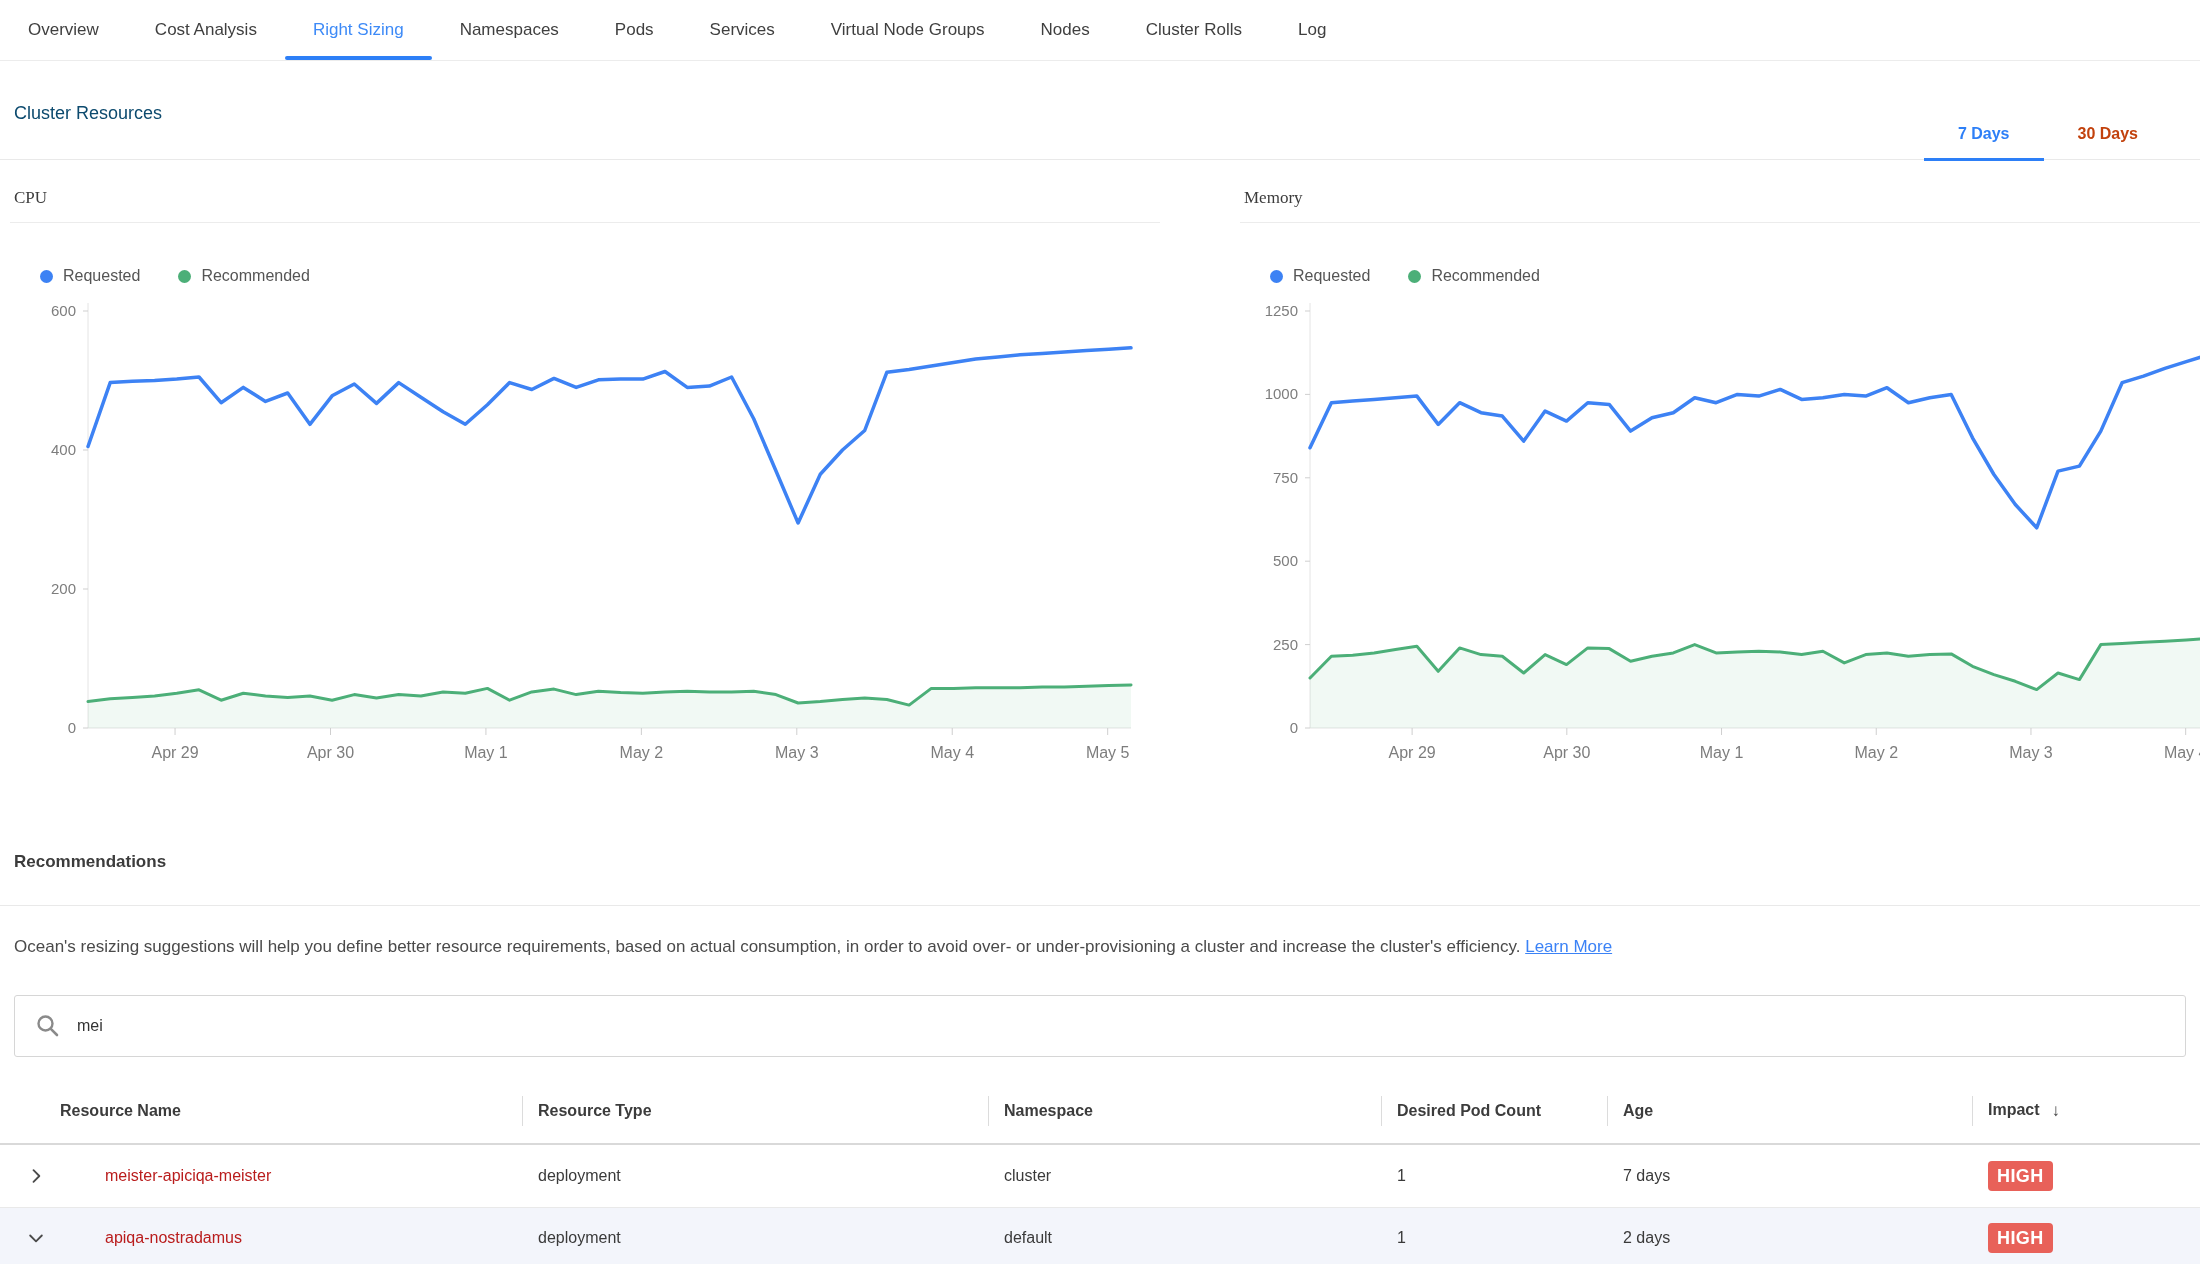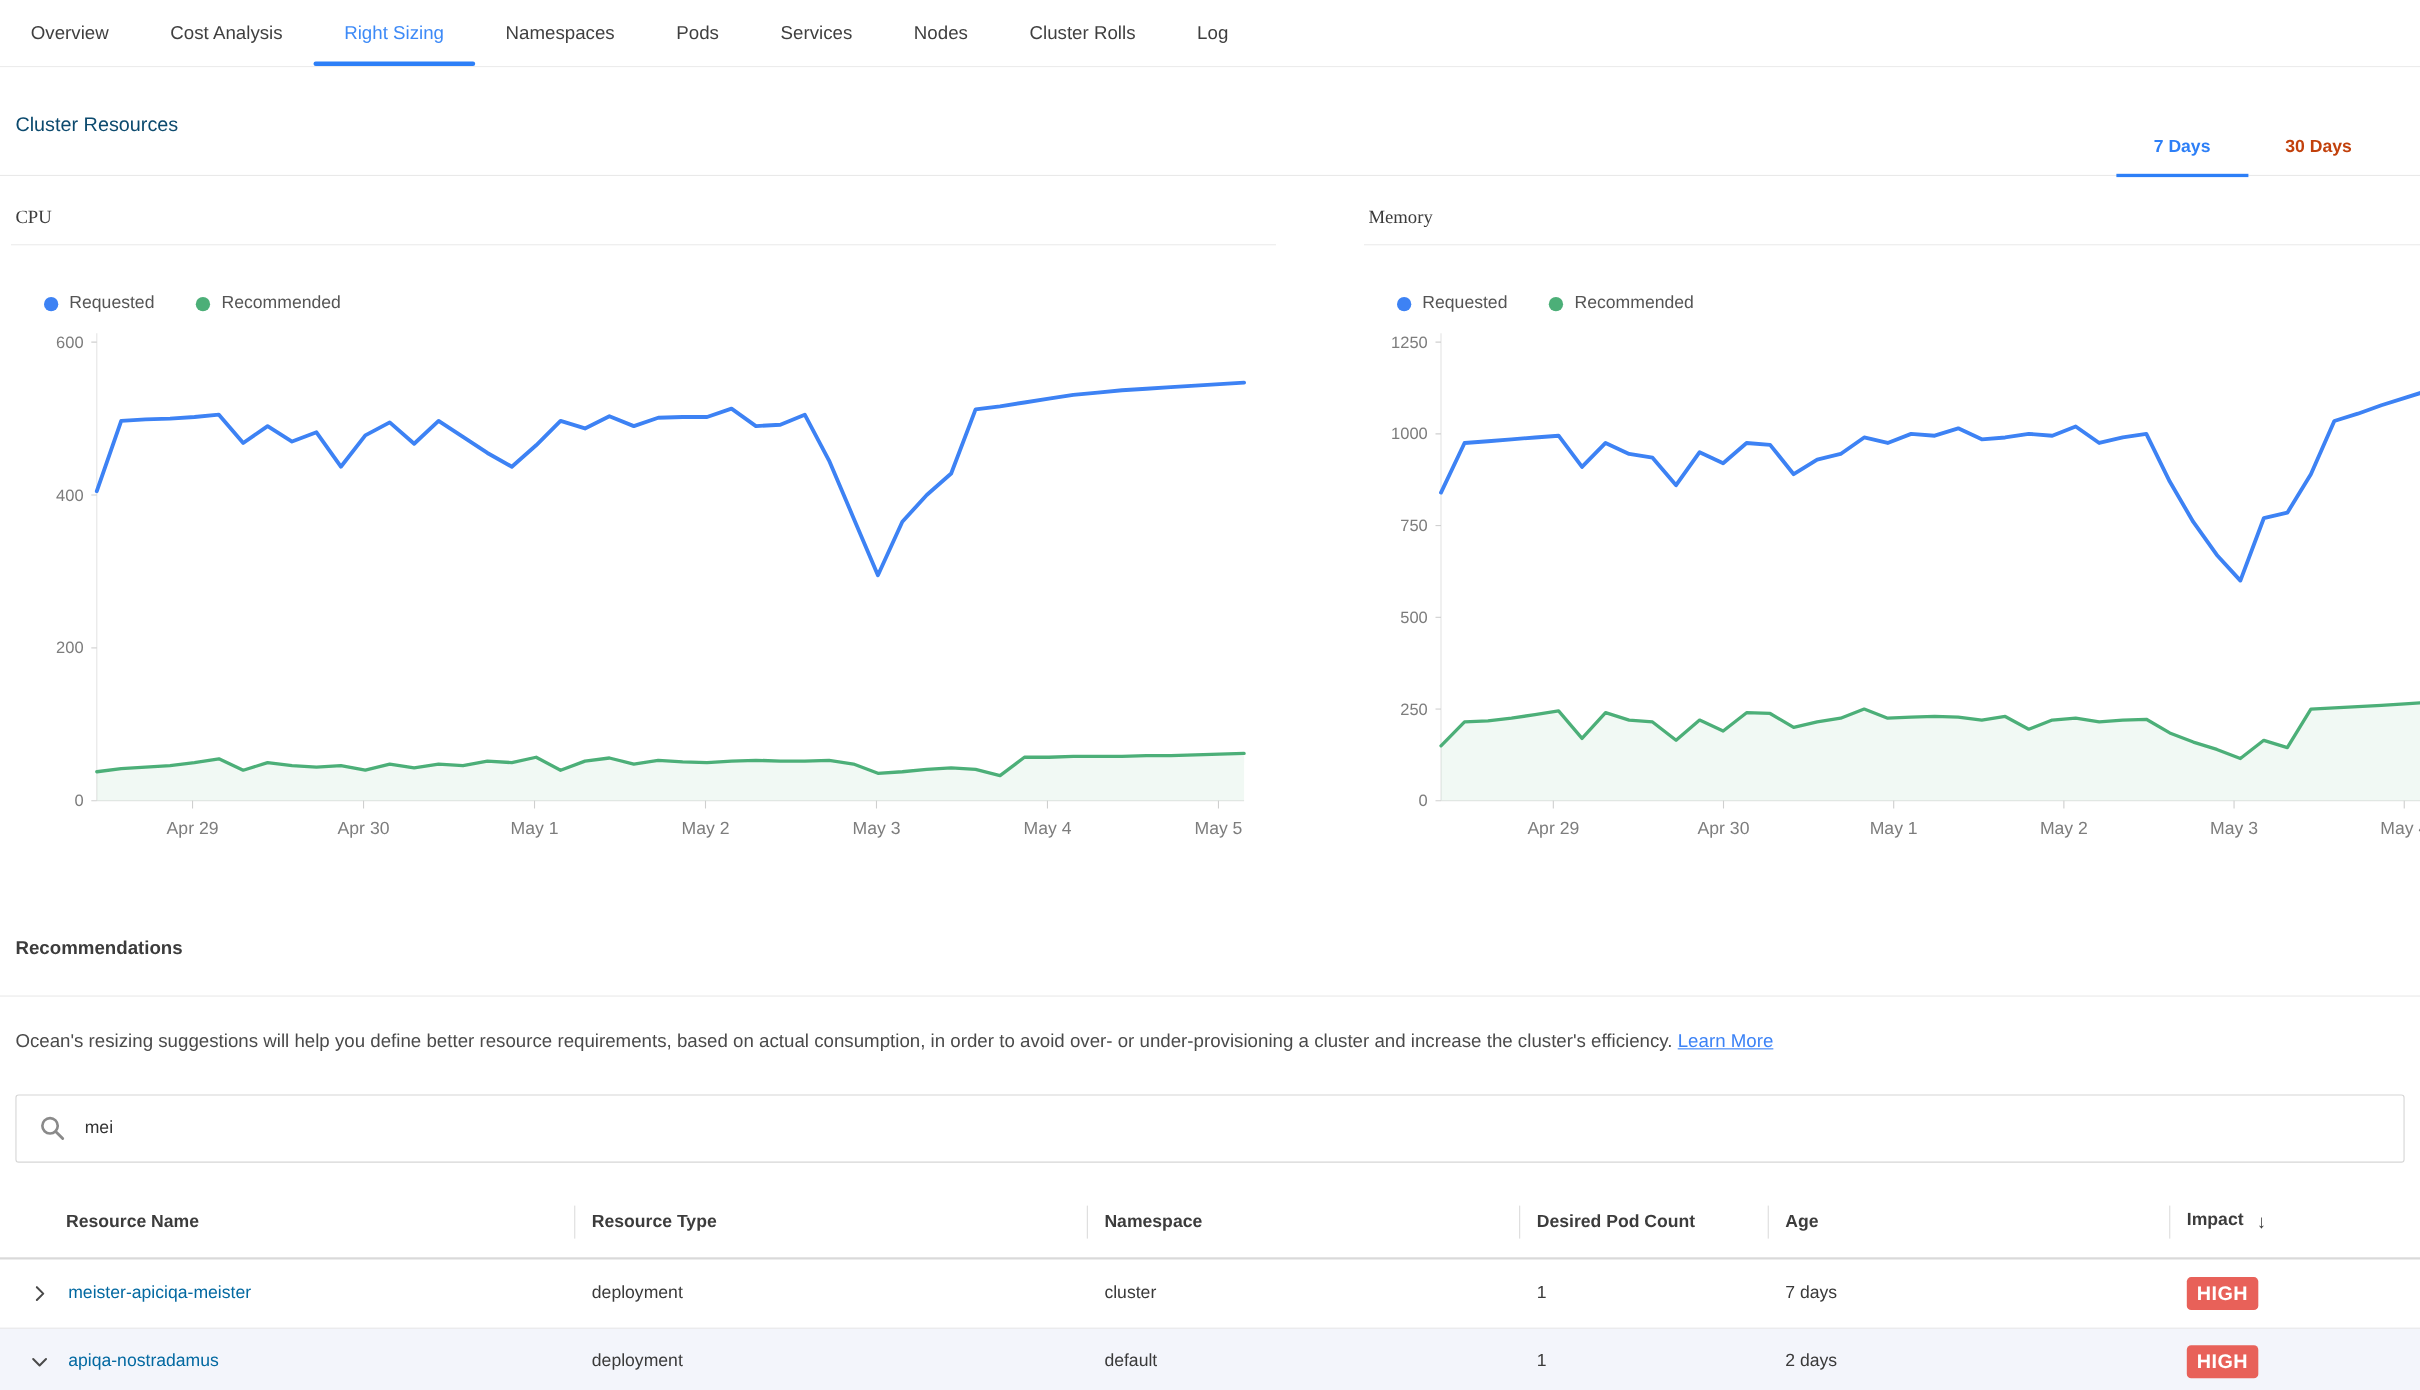--- a/index.html
+++ b/index.html
@@ -57,34 +57,35 @@
   .th.first { padding-left:60px; }
   .th.sep::before { content:""; position:absolute; left:0; top:50%; transform:translateY(-50%);
         height:30px; width:1px; background:#dcdcdc; }
   .sort-icon { margin-left:12px; font-size:17px; color:#3c3c3c; cursor:pointer; }
   .row { height:62px; align-items:center; font-size:16px; color:#3a3a3a; }
   .row + .row { border-top:1px solid #e9e9e9; }
   .row.expanded { background:#f3f5fb; }
   .td { padding-left:16px; }
   .td-name { display:flex; align-items:center; gap:16px; padding-left:26px; }
   .chev { width:20px; height:20px; flex:0 0 auto; cursor:pointer; }
-  .res-link { color:#0369a1; cursor:pointer; text-decoration:none; }
+  .res-link { color:#b91c1c; cursor:pointer; text-decoration:none;margin-left:43px; }
   .badge-high { display:inline-block; background:#e86159; color:#fff; font-size:18px; font-weight:bold;
         padding:5px 9px 4px; border-radius:4px; letter-spacing:.4px; }
 </style>
 </head>
 <body>
 
 <nav class="tabbar" id="tabbar">
     <div class="tab">Overview</div>
     <div class="tab">Cost Analysis</div>
     <div class="tab active">Right Sizing</div>
     <div class="tab">Namespaces</div>
     <div class="tab">Pods</div>
     <div class="tab">Services</div>
+    <div class="tab">Virtual Node Groups</div>
     <div class="tab">Nodes</div>
     <div class="tab">Cluster Rolls</div>
     <div class="tab">Log</div>
   </nav>
 
 <section class="sec-head">
   <div class="sec-title">Cluster Resources</div>
   <div class="toggle" id="period-toggle">
       <div class="toggle-opt active">7 Days</div>
       <div class="toggle-opt">30 Days</div>

